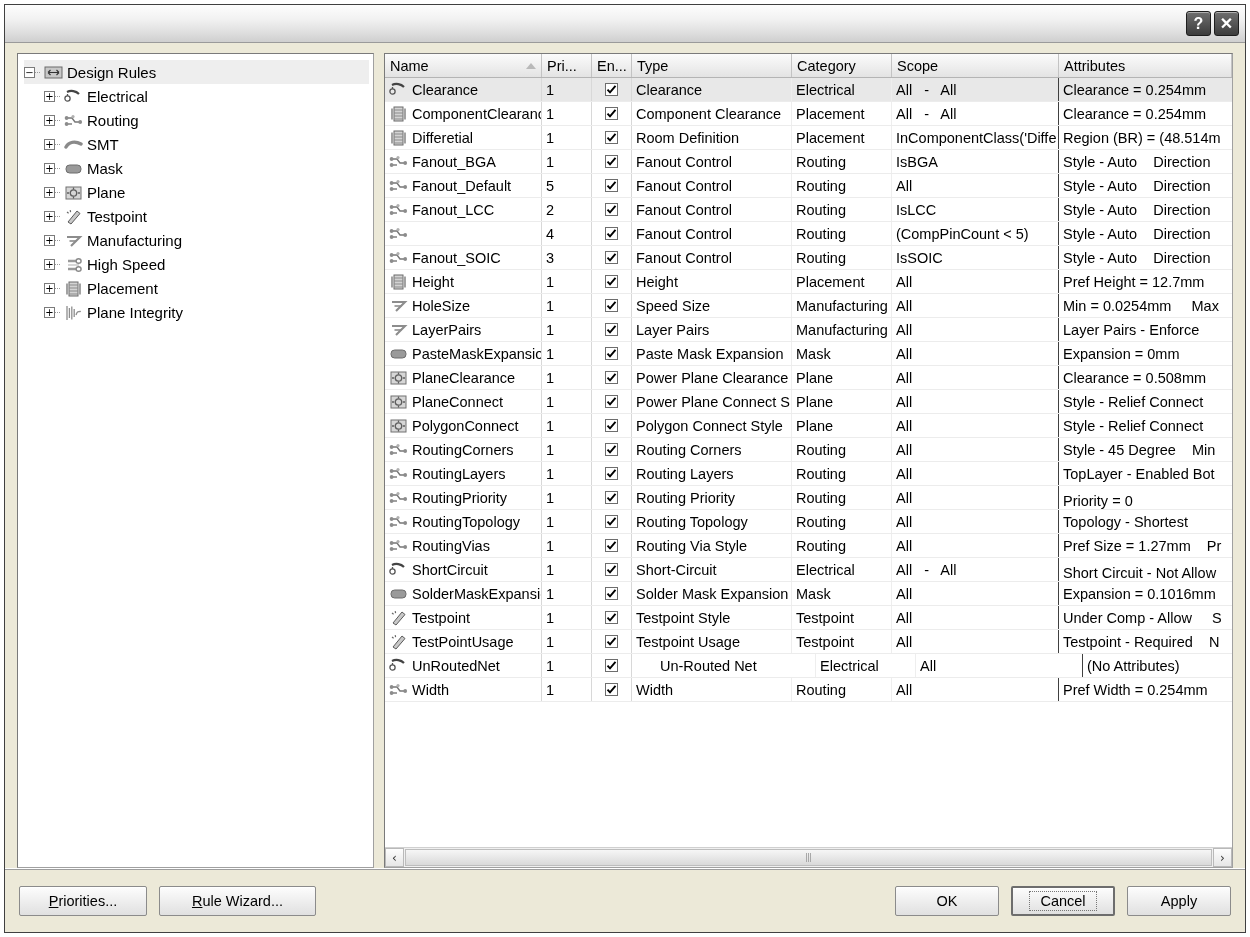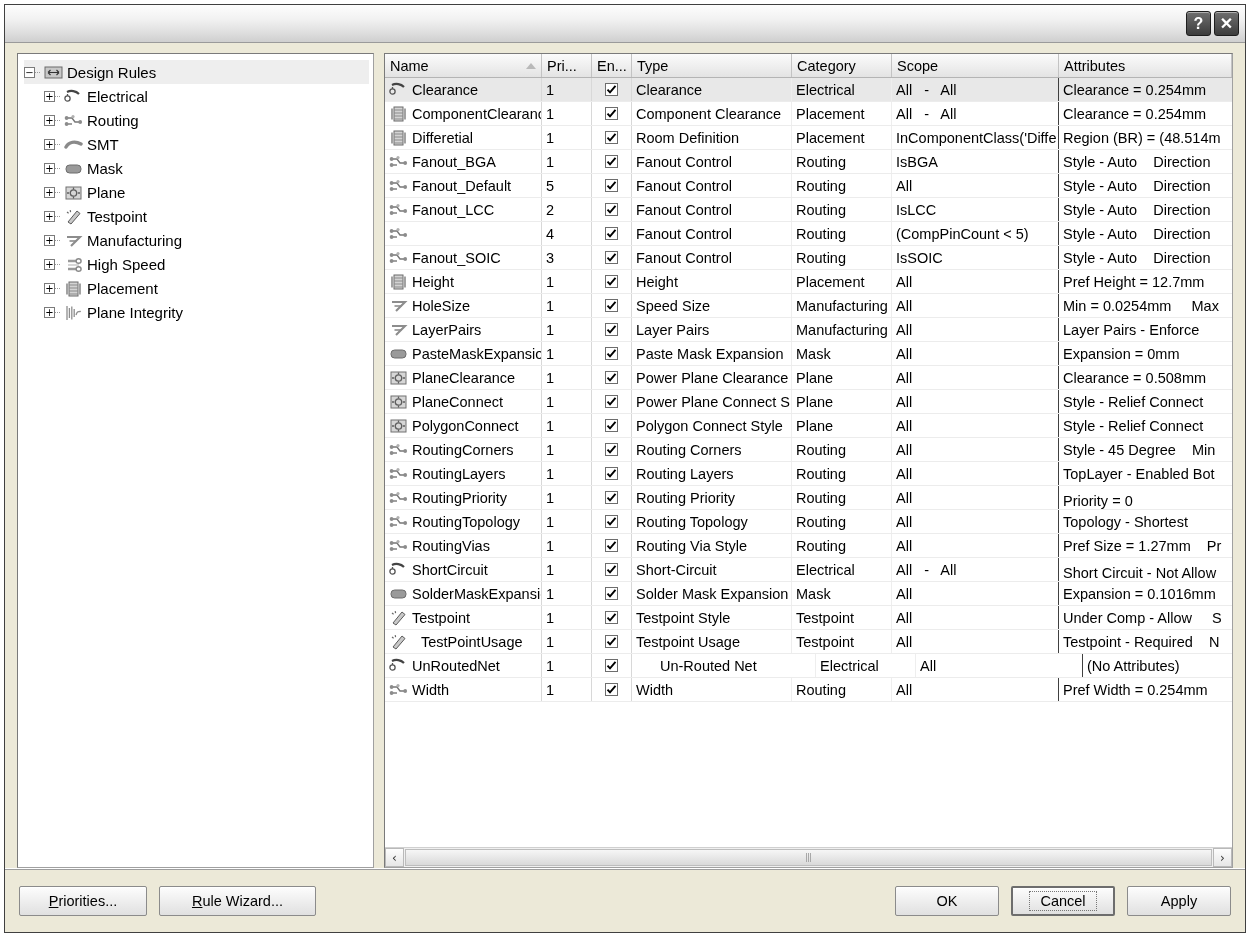--- a/index.html
+++ b/index.html
@@ -1179,21 +1179,21 @@
               <span style="white-space: pre;">Testpoint</span>
             </div>
             <div class="cell c-scope" style="width: 167px;">
               <span style="white-space: pre;">All</span>
             </div>
             <div class="cell c-attr" style="width: 320px; flex: 1 1 0%;">
               <span style="white-space: pre;">Under Comp - Allow     S</span>
             </div>
           </div>
           <div class="row">
-            <div class="cell c-name" style="width: 157px; gap: 9px;">
+            <div class="cell c-name" style="width: 157px;">
               <div class="ricon"><svg width="19" height="18" viewBox="0 0 19 18">
                   <path d="M4 14 L13 3 L16 5.5 L7 16 Z" fill="#c9c9c9" stroke="#5a5a5a"></path>
                   <path d="M3 4l1.6 1.2M6.2 2.2l.4 2" stroke="#666" stroke-width="1.2"></path>
                 </svg></div>
               <span style="white-space: pre;">TestPointUsage</span>
             </div>
             <div class="cell c-pri" style="width: 50px;">
               <span style="white-space: pre;">1</span>
             </div>
             <div class="cell c-en" style="width: 40px;">

